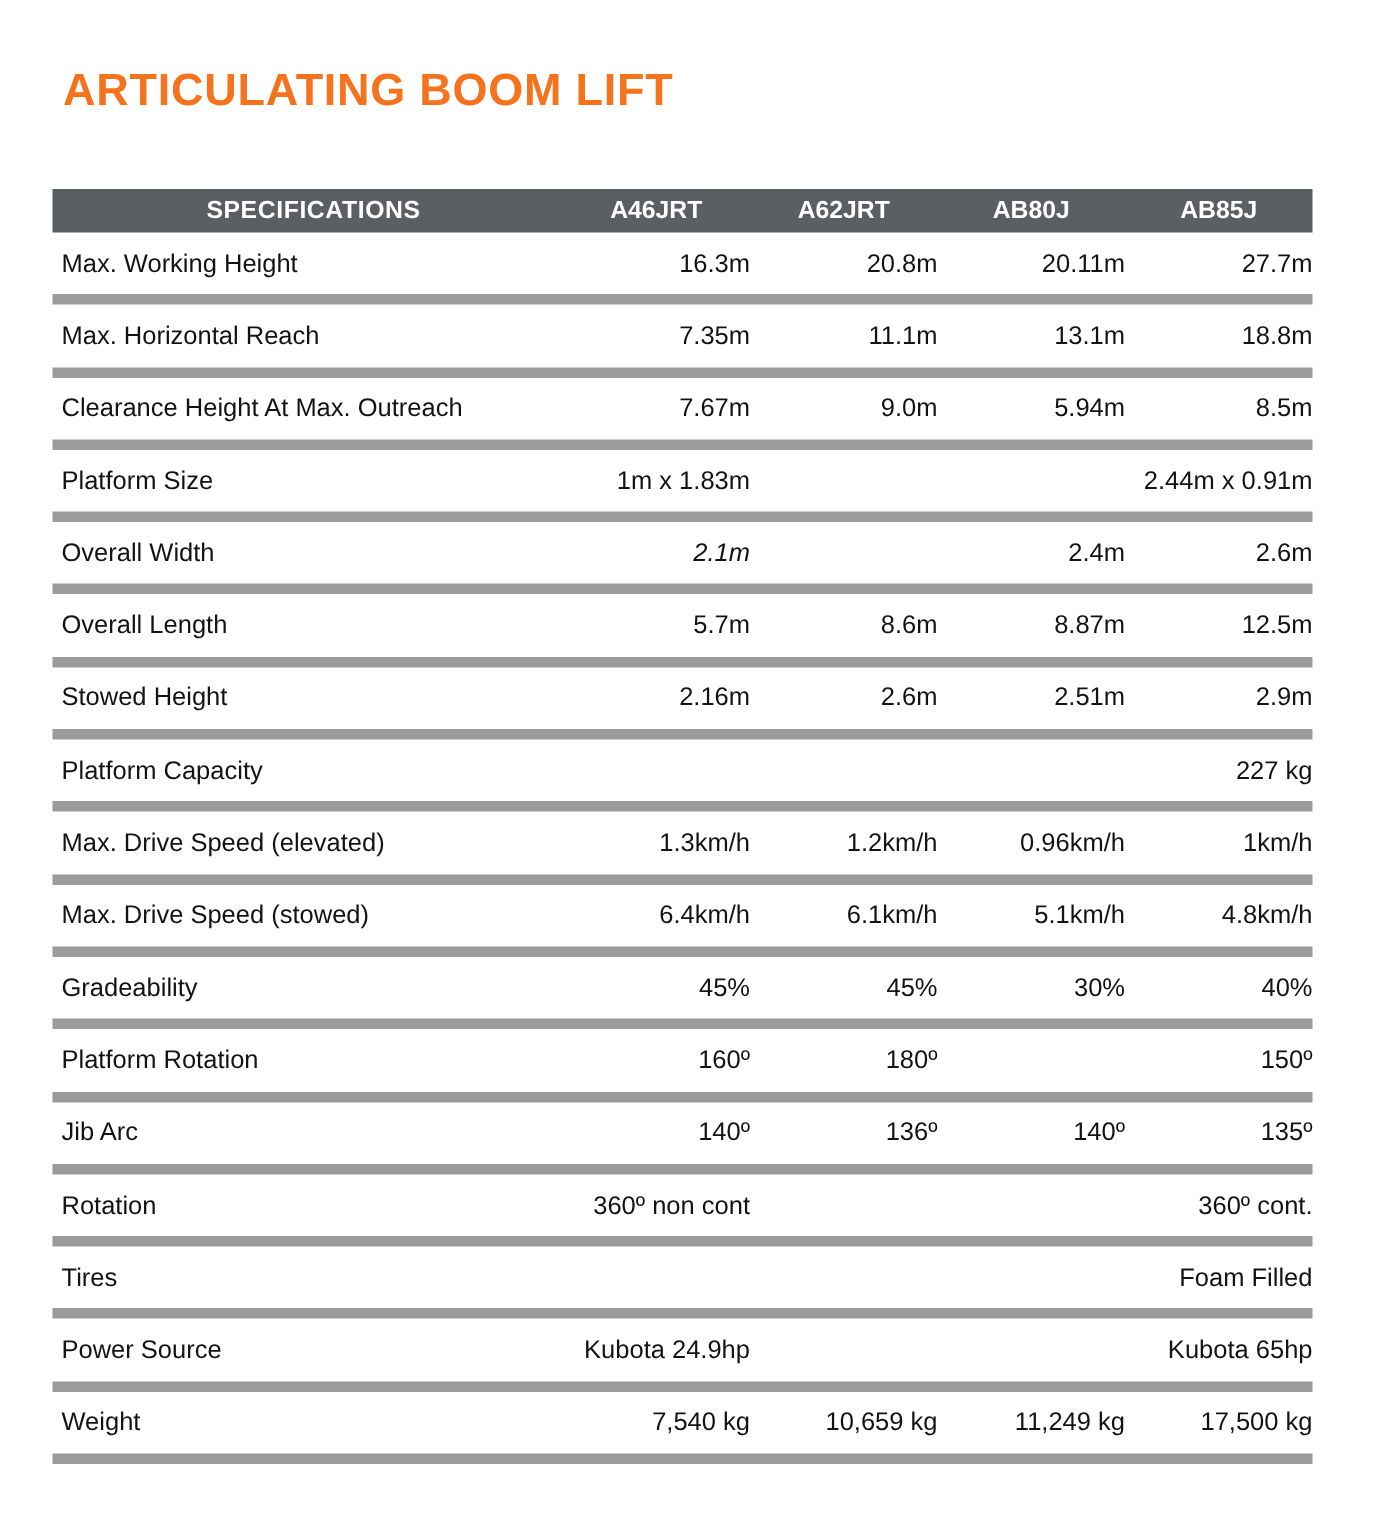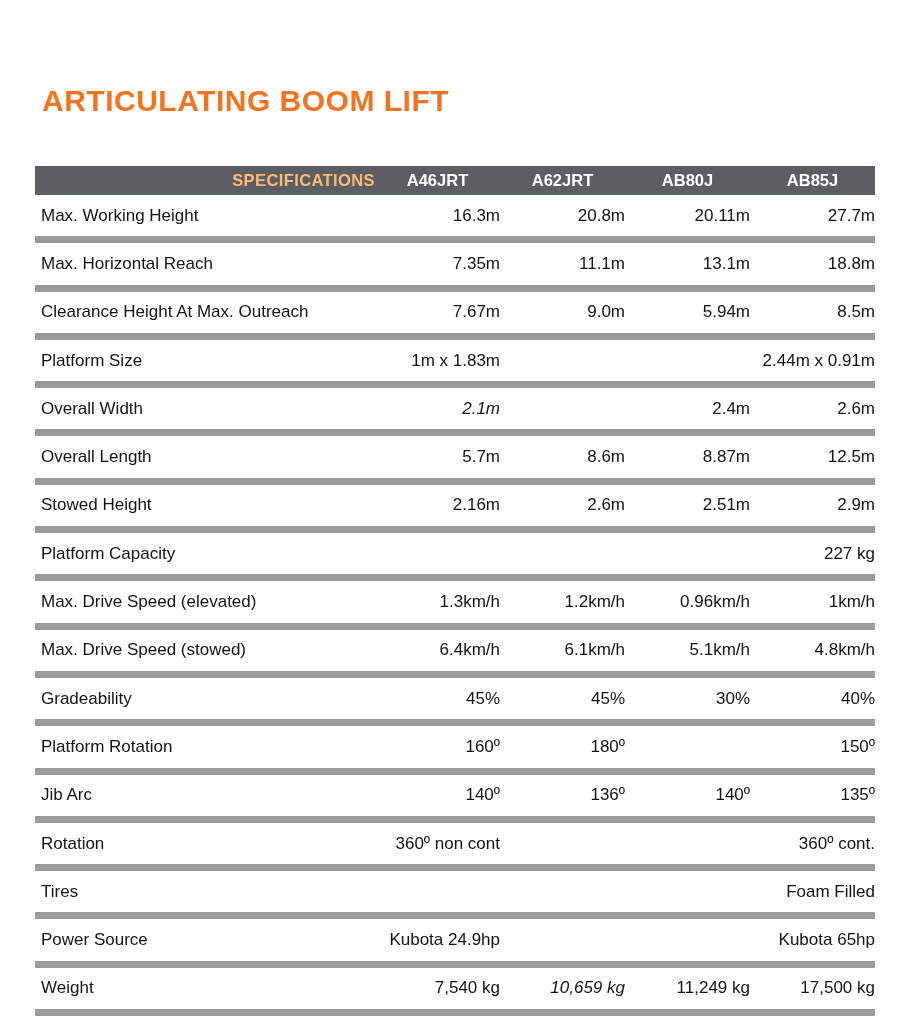--- a/index.html
+++ b/index.html
@@ -10,21 +10,20 @@
     height: 1024px;
     font-family: "Liberation Sans", "DejaVu Sans", sans-serif;
     color: #131313;
     overflow: hidden;
   }
   .page {
     position: relative;
     width: 923px;
     height: 980px;
     background: #ffffff;
-    margin-top: 40px;
   }
   .title {
     position: absolute;
     left: 42px;
     top: 44px;
     font-size: 30px;
     line-height: 34px;
     font-weight: bold;
     letter-spacing: 0.5px;
     color: var(--accent, #F5731D);
@@ -44,23 +43,23 @@
     align-items: center;
   }
   .th {
     font-weight: bold;
     font-size: 16.5px;
     text-align: center;
     color: #ffffff;
     white-space: nowrap;
   }
   .th.label-col {
-    text-align: right;
+    text-align: center;
     padding-left: 8px;
-    color: #fdba74;
+    color: #ffffff;
     letter-spacing: 0.4px;
   }
   .tr {
     display: grid;
     grid-template-columns: 340px repeat(4, 1fr);
     height: 48.3px;
     align-items: center;
     border-bottom: 7px solid #eab308;
     box-sizing: border-box;
   }
@@ -188,21 +187,21 @@
           <div class="td value" style="grid-column: span 4;">Foam Filled</div>
         </div>
         <div class="tr" style="border-bottom-color: rgb(155, 155, 155);">
           <div class="td label-col">Power Source</div>
           <div class="td value" style="grid-column: span 1;">Kubota 24.9hp</div>
           <div class="td value" style="grid-column: span 3;">Kubota 65hp</div>
         </div>
         <div class="tr" style="border-bottom-color: rgb(155, 155, 155);">
           <div class="td label-col">Weight</div>
           <div class="td value" style="grid-column: span 1;">7,540 kg</div>
-          <div class="td value" style="grid-column: span 1; font-style: italic;">10,659 kg</div>
+          <div class="td value" style="grid-column: span 1;">10,659 kg</div>
           <div class="td value" style="grid-column: span 1;">11,249 kg</div>
           <div class="td value" style="grid-column: span 1;">17,500 kg</div>
         </div>
       </div>
 
   </div>
 
 </div>
 
 </body></html>

